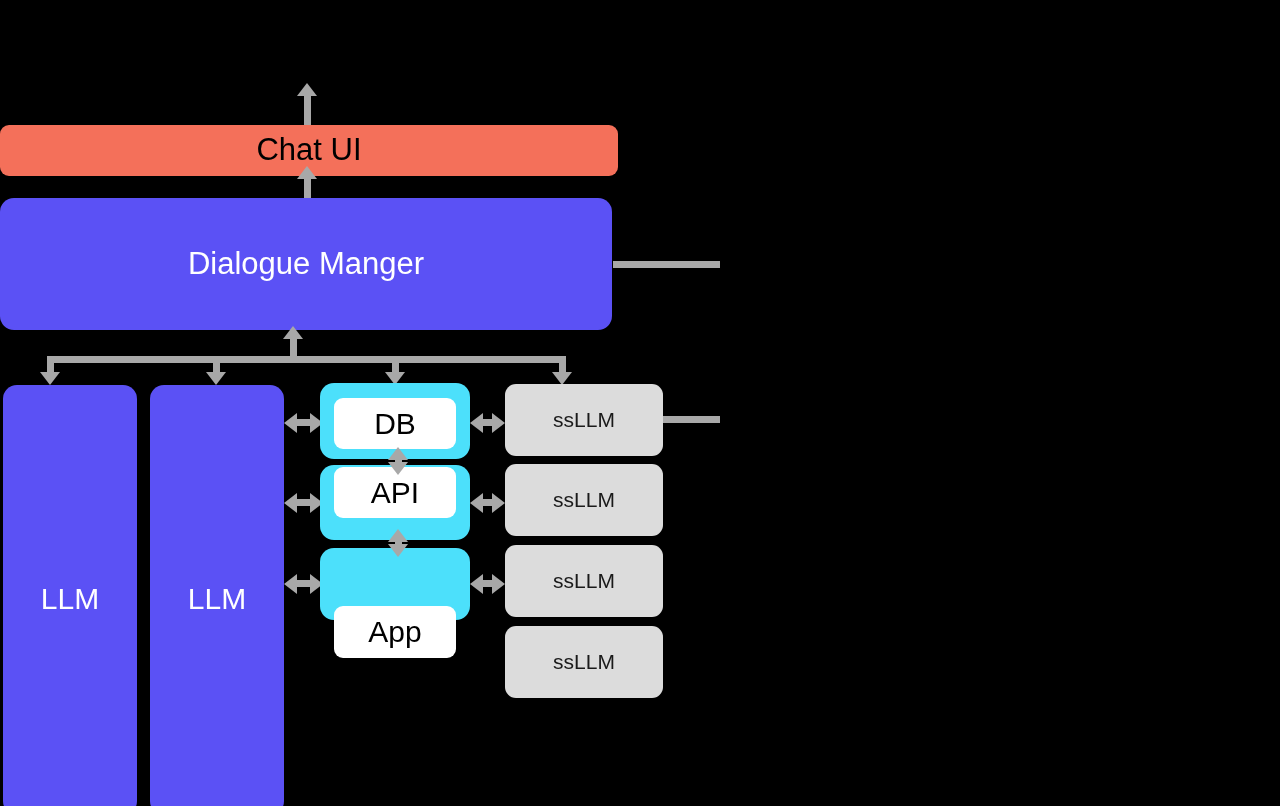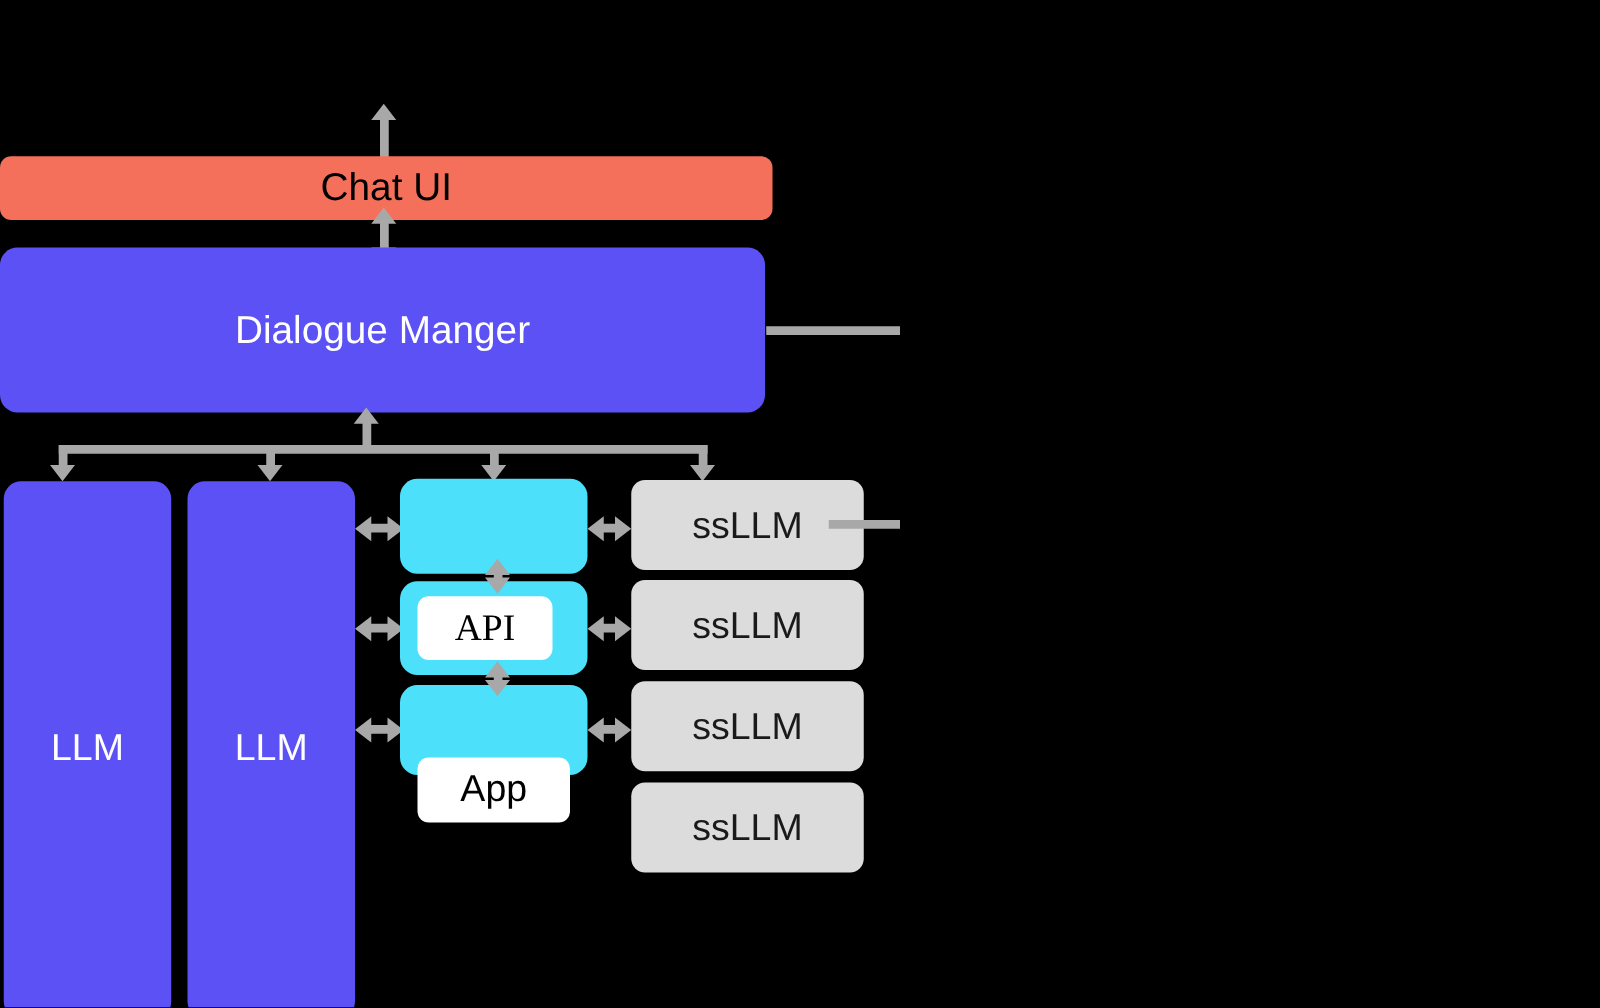--- a/index.html
+++ b/index.html
@@ -83,32 +83,32 @@
     background: #FFFFFF;
     border-radius: 9px;
     display: flex;
     align-items: center;
     justify-content: center;
     color: #000000;
     font-size: 30px;
     white-space: nowrap;
   }
   .tool-inner.db  { left: 334px; top: 398px; width: 122px; height: 51px; }
-  .tool-inner.api { left: 334px; top: 477px; width: 108px; height: 51px; font-family: Liberation Serif, serif; }
+  .tool-inner.api { left: 334px; top: 467px; width: 122px; height: 51px; }
   .tool-inner.app { left: 334px; top: 558px; width: 122px; height: 52px; margin-top: 48px; }
 
   
   .ssllm {
     left: 505px;
-    width: 186px;
+    width: 158px;
     height: 72px;
     background: #DCDCDC;
     border-radius: 11px;
     color: #1a1a1a;
-    font-size: 30px;
+    font-size: 21px;
   }
   .ssllm-1 { top: 384px; }
   .ssllm-2 { top: 464px; }
   .ssllm-3 { top: 545px; }
   .ssllm-4 { top: 626px; }
 
   
   .conn {
     position: absolute;
     background: #A8A8A8;
@@ -194,20 +194,23 @@
 
   <div class="arrow arrow-left" style="left:284px; top:493px;"></div>
   <div class="conn h-line" style="left:295px; top:499px; width:19px;"></div>
   <div class="arrow arrow-right" style="left:310px; top:493px;"></div>
 
   <div class="arrow arrow-left" style="left:284px; top:574px;"></div>
   <div class="conn h-line" style="left:295px; top:580px; width:19px;"></div>
   <div class="arrow arrow-right" style="left:310px; top:574px;"></div>
 
   <div class="node tool-wrap db"></div>
+  <div class="tool-inner db">
+    <span>DB</span>
+  </div>
 
   <div class="node tool-wrap api"></div>
   <div class="tool-inner api">
     <span>API</span>
   </div>
 
   <div class="node tool-wrap app"></div>
   <div class="tool-inner app">
     <span>App</span>
   </div>

